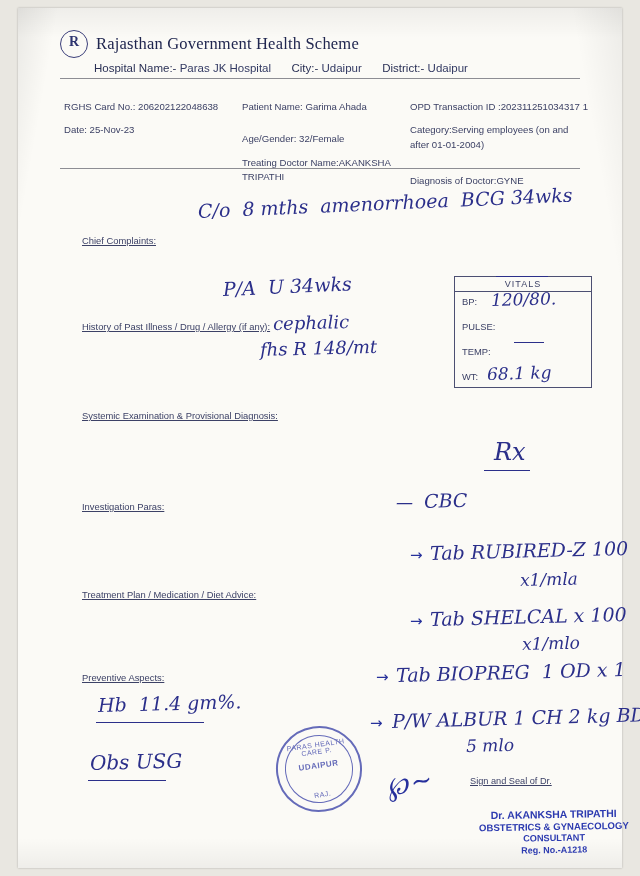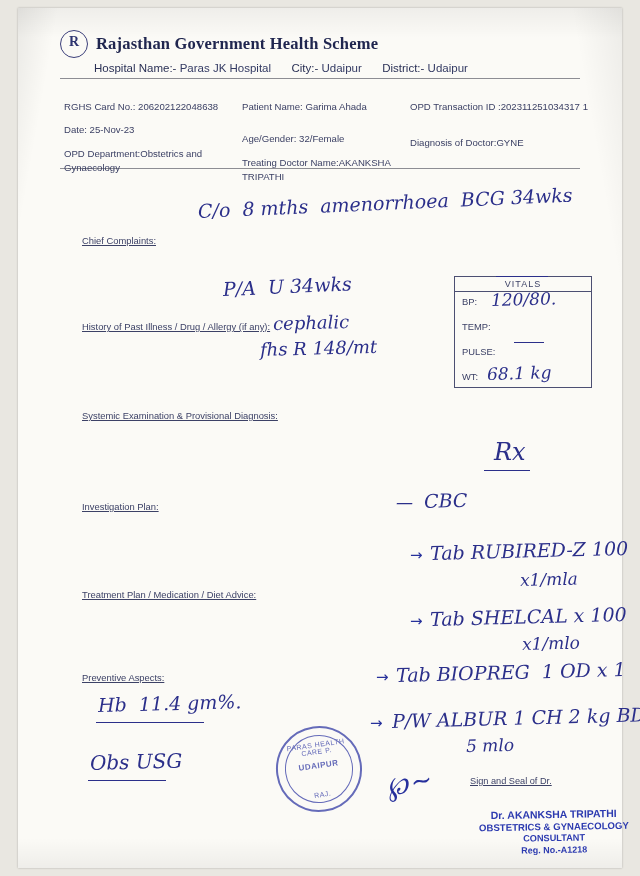--- a/index.html
+++ b/index.html
@@ -41,21 +41,20 @@
   .hdr {
     position: absolute;
     left: 42px;
     top: 22px;
     width: 520px;
   }
   .hdr-row {
     display: flex;
     align-items: center;
     gap: 8px;
-    font-weight: bold;
   }
   .logo {
     width: 26px; height: 26px;
     border-radius: 50%;
     border: 1.5px solid #3b3f7a;
     position: relative;
     flex: 0 0 auto;
     background: #fbfaf6;
   }
   .logo:before {
@@ -250,52 +249,52 @@
         <span>Udaipur</span>
       </div>
     </div>
     <div class="hr" style="top:70px"></div>
     <div class="hr" style="top:160px"></div>
 
     <div class="info">
       <div class="col c1">
         <p>RGHS Card No.: 206202122048638</p>
         <p style="margin-top:4px">Date: 25-Nov-23</p>
-        <p>OPD Department:Obstetrics and Gynaecology</p>
       </div>
       <div class="col c2">
         <p>Patient Name: Garima Ahada</p>
         <p style="margin-top:18px">Age/Gender: 32/Female</p>
         <p>Treating Doctor Name:AKANKSHA TRIPATHI</p>
       </div>
       <div class="col c3">
         <p>OPD Transaction ID :202311251034317 1</p>
+        <p>Category:Serving employees (on and after 01-01-2004)</p>
         <p style="margin-top:22px">Diagnosis of Doctor:GYNE</p>
       </div>
     </div>
 
     <div class="lbl-left" style="top:227px">Chief Complaints:</div>
     <div class="lbl-left" style="top:313px">History of Past Illness / Drug / Allergy (if any):</div>
     <div class="lbl-left" style="top:402px">Systemic Examination &amp; Provisional Diagnosis:</div>
-    <div class="lbl-left" style="top:493px">Investigation Plan:</div>
+    <div class="lbl-left" style="top:493px">Investigation Paras:</div>
     <div class="lbl-left" style="top:581px">Treatment Plan / Medication / Diet Advice:</div>
     <div class="lbl-left" style="top:664px">Preventive Aspects:</div>
 
     <div class="vitals">
       <div class="vt">VITALS</div>
       <div class="vrow">
         <span>BP:</span>
         <span class="hw slant1" style="position:absolute; left:36px; top:-2px; font-size:17px;">120/80.</span>
       </div>
       <div class="vrow">
+        <span>PULSE:</span>
+        <span class="hw" style="position:absolute; left:46px; top:0px; font-size:14px;"></span>
+      </div>
+      <div class="vrow">
         <span>TEMP:</span>
-        <span class="hw" style="position:absolute; left:46px; top:0px; font-size:14px;"></span>
-      </div>
-      <div class="vrow">
-        <span>PULSE:</span>
         <span class="hw" style="position:absolute; left:46px; top:0px; font-size:14px;"></span>
       </div>
       <div class="vrow">
         <span>WT:</span>
         <span class="hw slant1" style="position:absolute; left:32px; top:-3px; font-size:17px;">68.1 kg</span>
       </div>
     </div>
     <div class="underline-hw" style="left:478px; top:268px; width:52px;"></div>
     <div class="underline-hw" style="left:496px; top:334px; width:30px;"></div>
 

